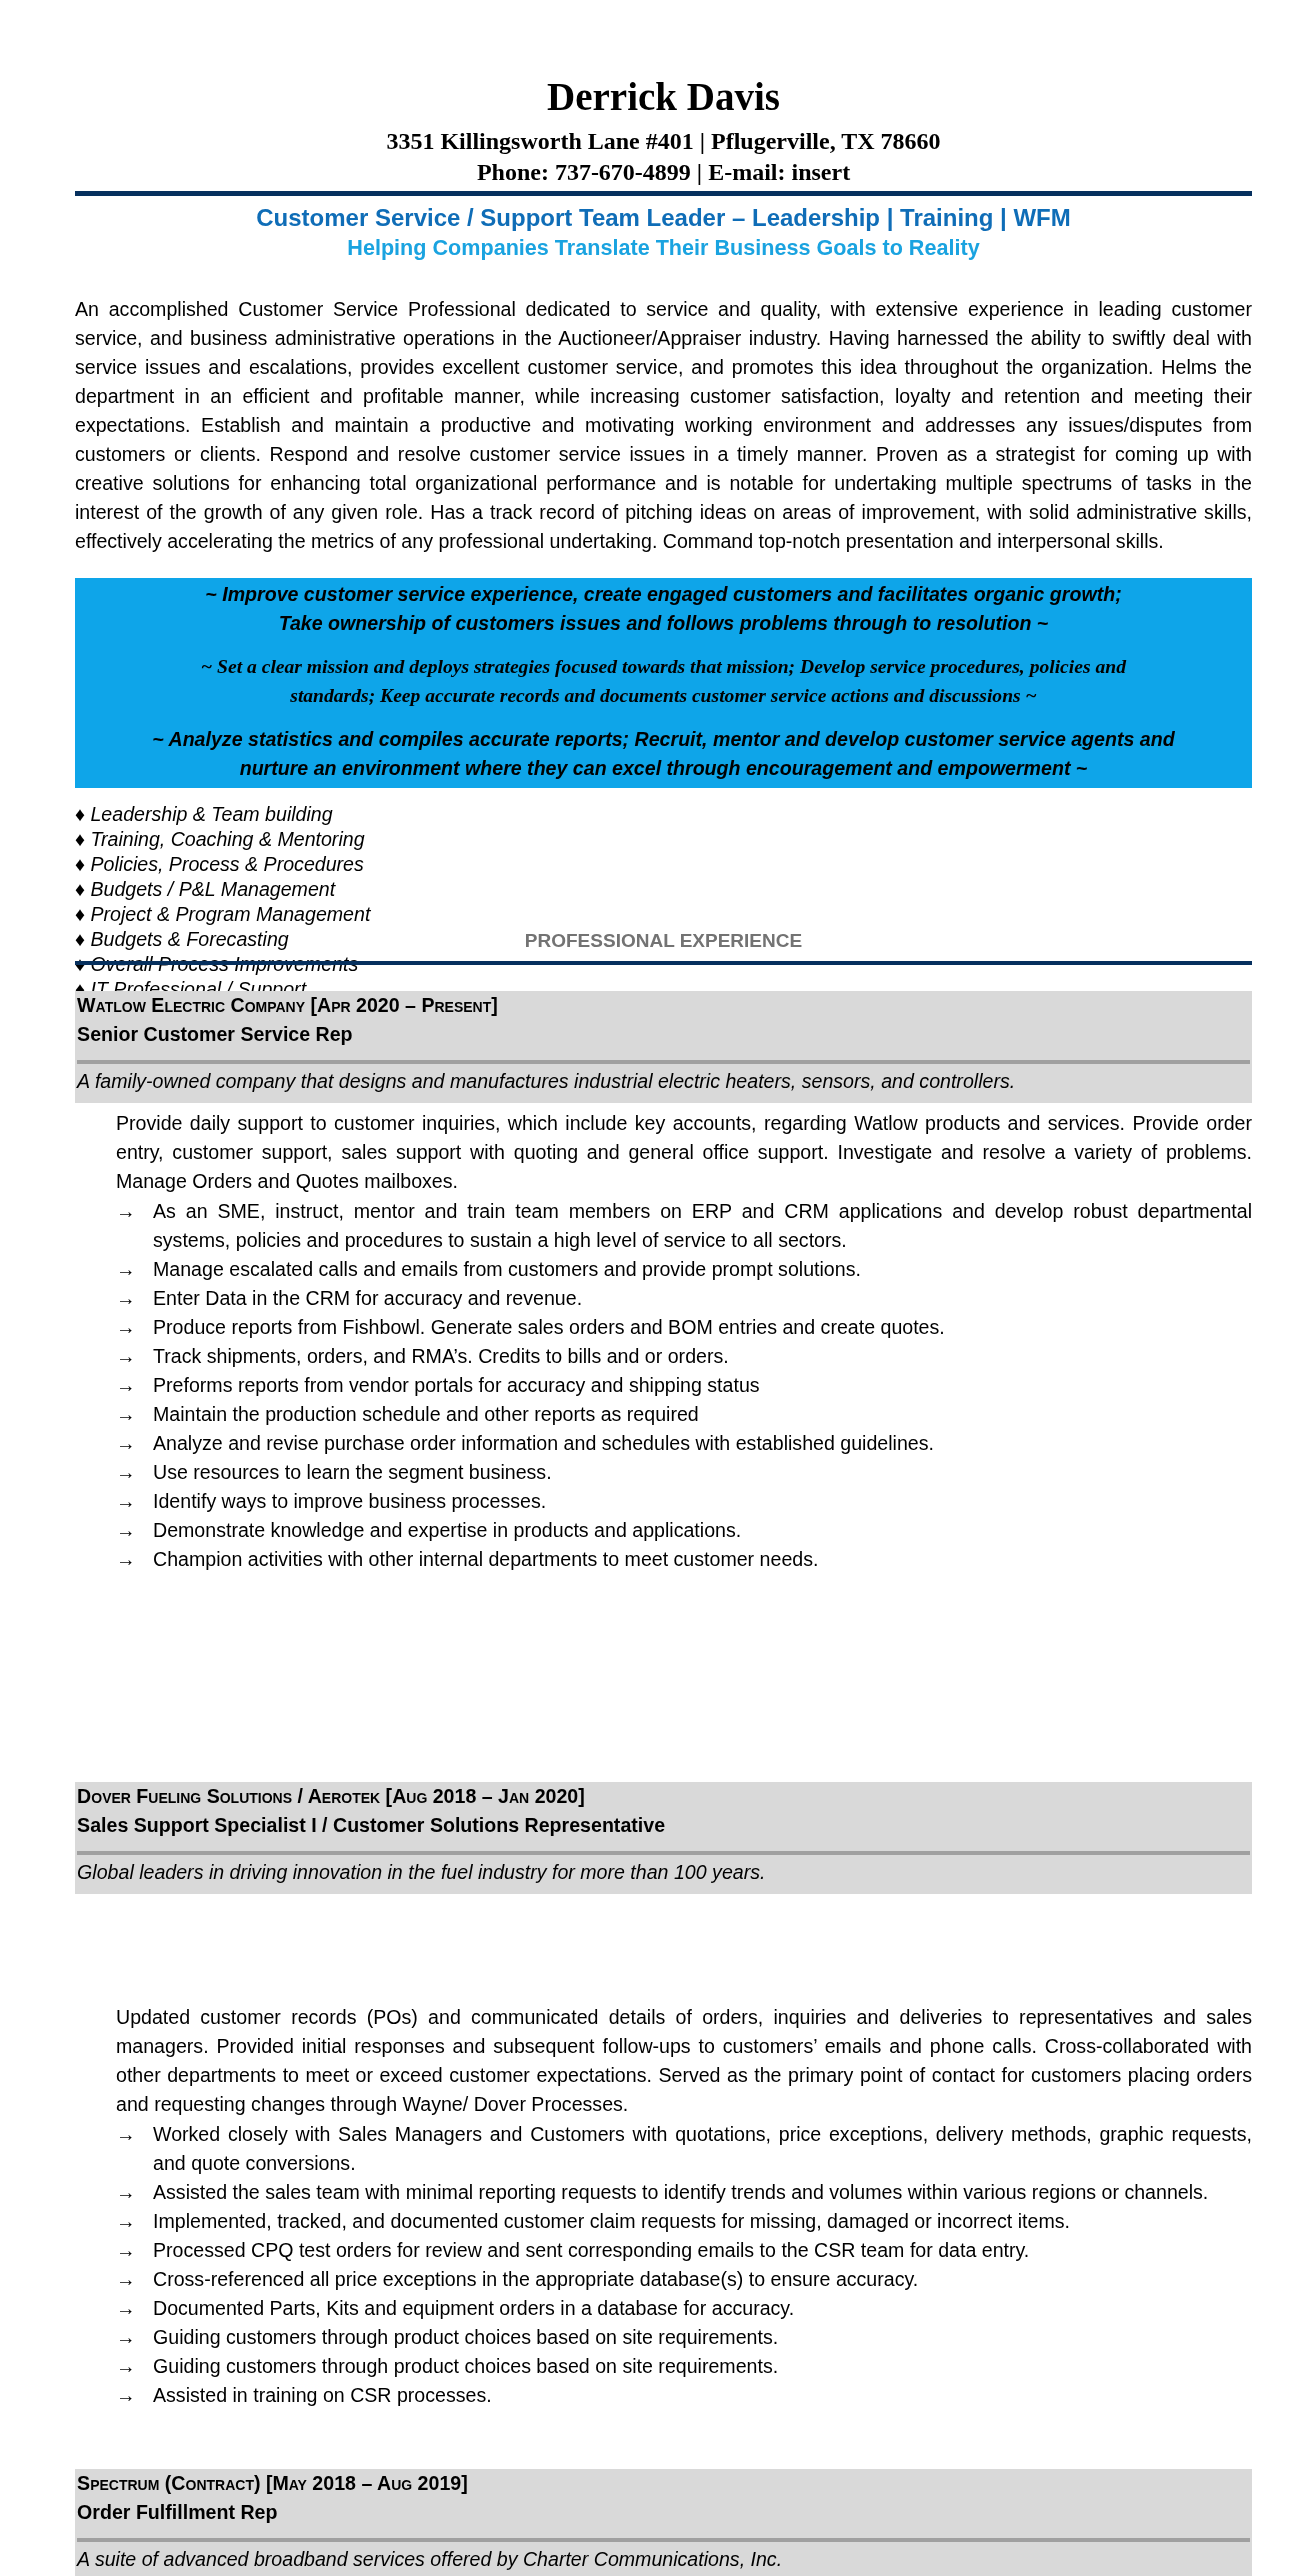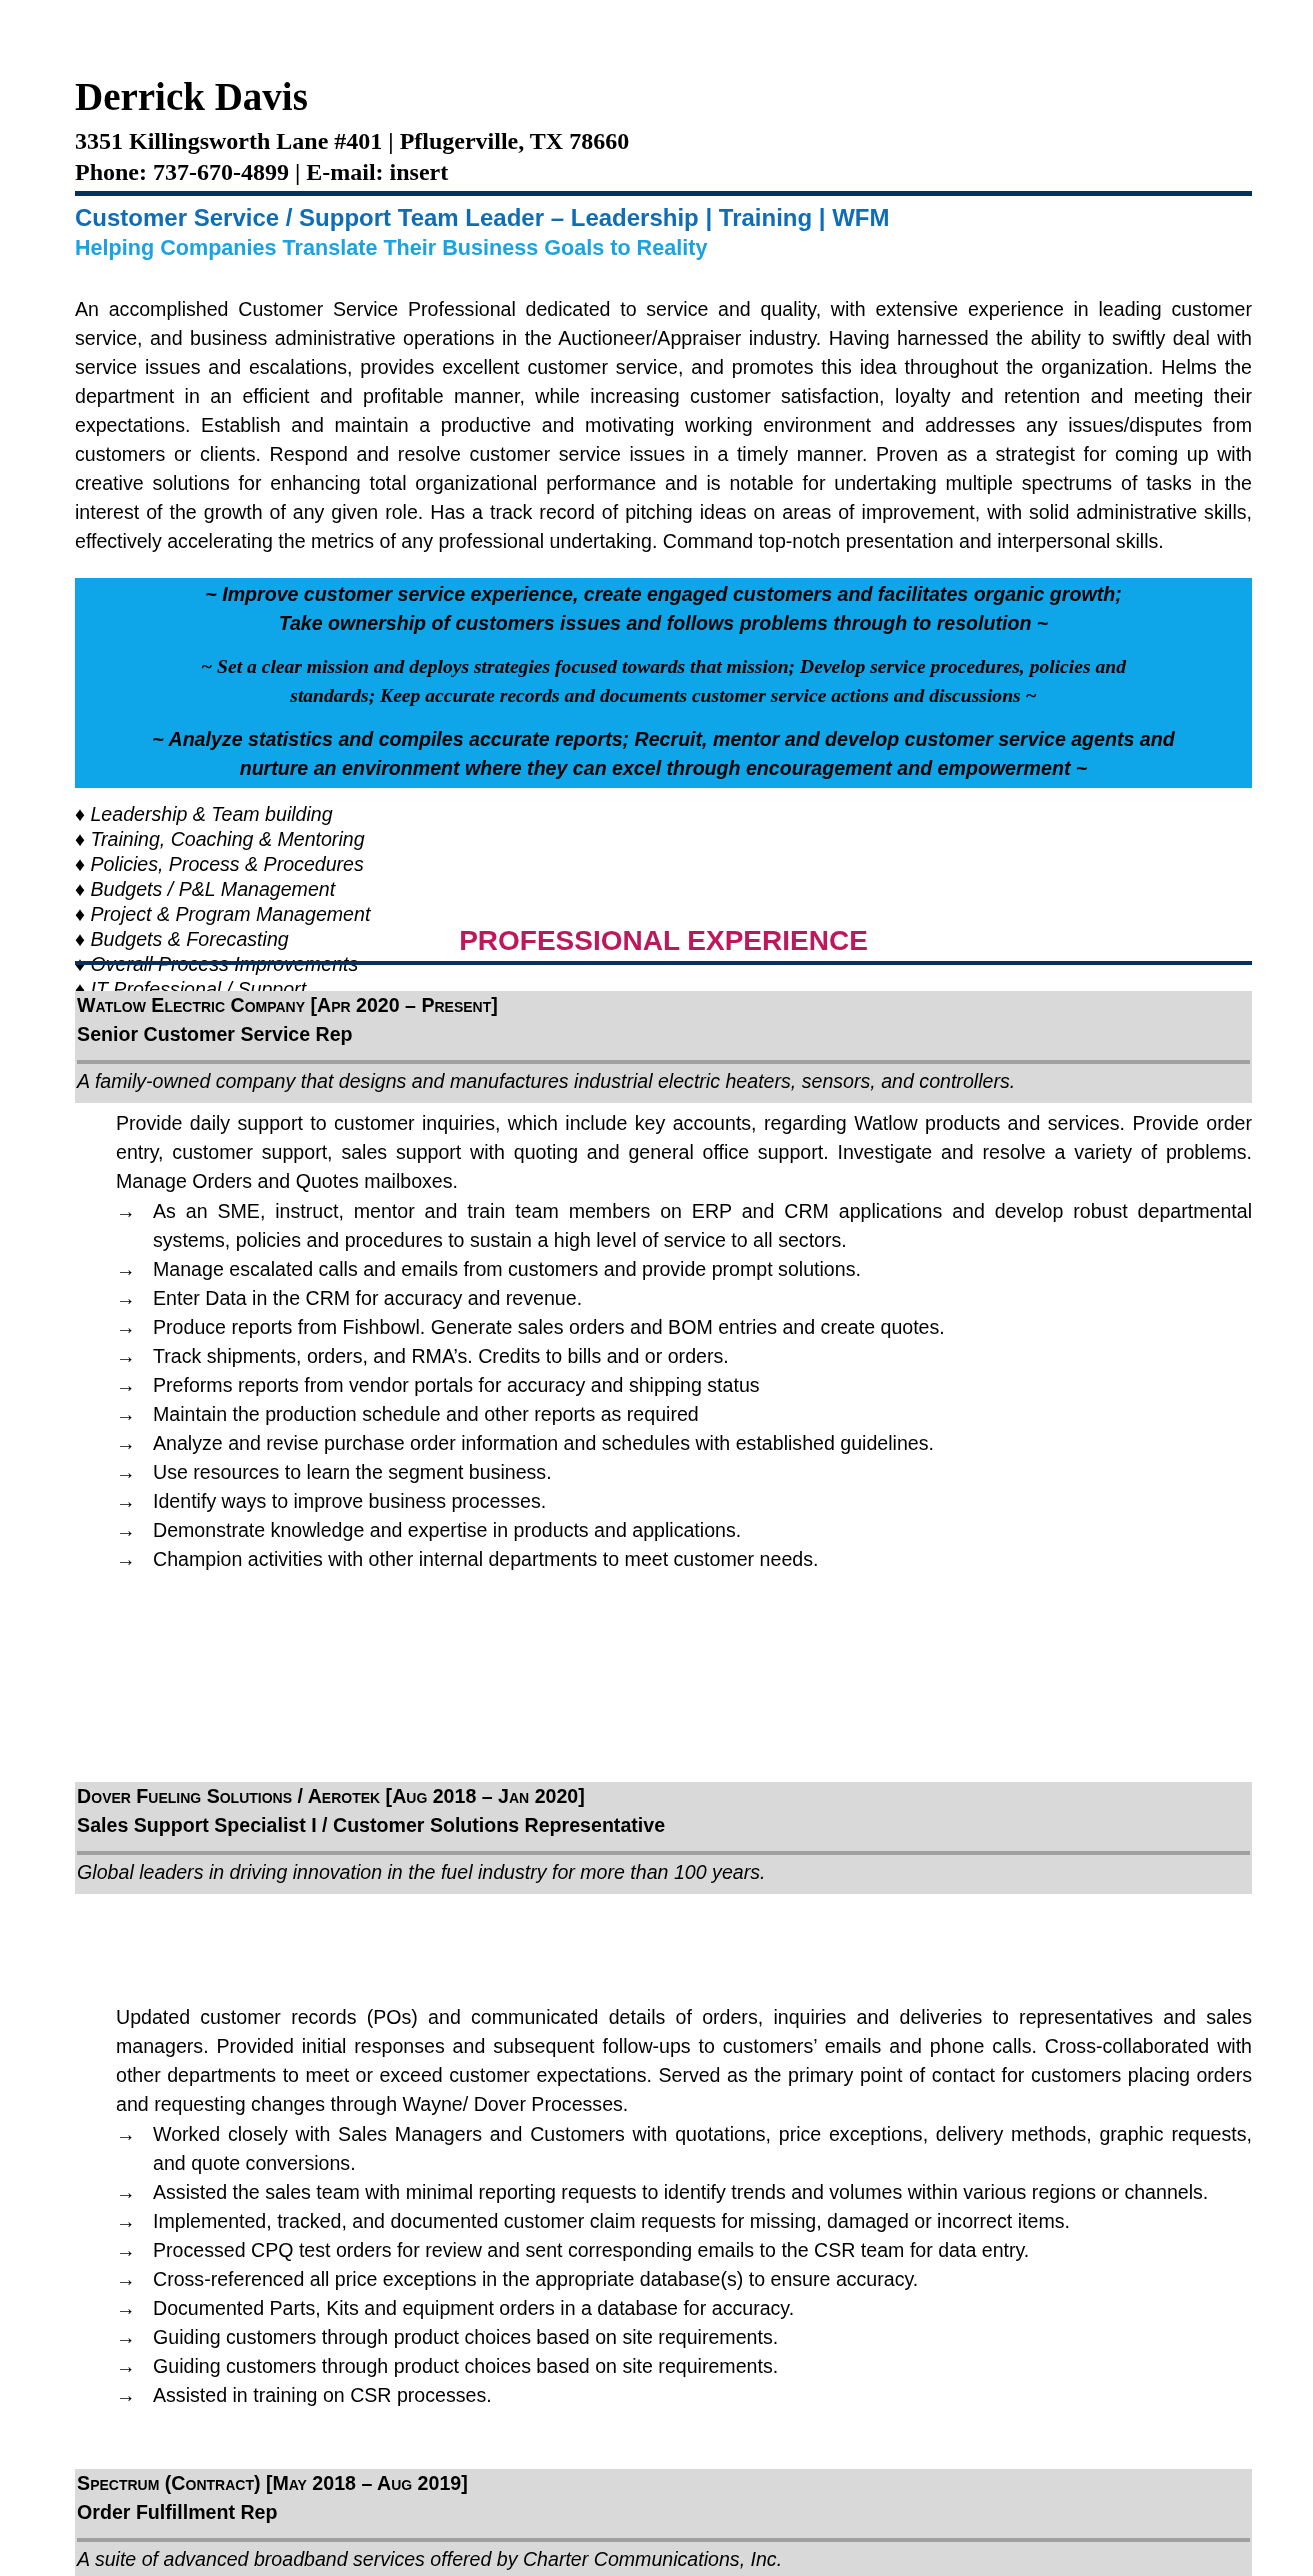--- a/index.html
+++ b/index.html
@@ -1,31 +1,31 @@
 <!DOCTYPE html>
 <html style="font-size:8.2px"><head>
 <meta charset="utf-8">
 <style>
   html, body { margin: 0; padding: 0; background: #ffffff; }
   body { width: 1314px; height: 3400px; position: relative; font-family: "Liberation Sans", sans-serif; color: #000; }
   .page { position: absolute; left: 0; width: 1314px; }
   .content { position: absolute; left: 75px; width: 1177px; }
   .serif { font-family: "Liberation Serif", serif; }
-  .center { text-align: left; }
+  .center { text-align: center; }
   .name { font-size: 39px; font-weight: bold; line-height: 1; }
   .contact { font-size: 24px; font-weight: bold; line-height: 31px; }
   .rule-dark { height: 5.2px; background: #06305e; }
   .headline { color: #0f6db7; font-size: 24px; font-weight: bold; line-height: 31px; }
   .tagline { color: #1aa3e0; font-size: 21.6px; font-weight: bold; line-height: 29px; }
   .para { font-size: 19.6px; line-height: 29px; text-align: justify; }
   .graybox { background: #0ea5e9; }
   .focus { font-size: 19.6px; font-weight: bold; font-style: italic; line-height: 29px; text-align: center; padding: 0 4.1px; }
   .skills { display: flex; font-size: 19.6px; font-style: italic; line-height: 25px; flex-direction: column; }
   .skills .col { flex: none; }
-  .sec-title { color: #be185d; font-size: 28px; font-weight: bold; text-align: center; line-height: 31px; }
+  .sec-title { color: #737373; font-size: 19px; font-weight: bold; text-align: center; line-height: 31px; }
   .job-head { background: #d9d9d9; padding: 0 2.1px; }
   .job-company { font-size: 19.6px; font-weight: bold; font-variant: small-caps; line-height: 29px; }
   .job-title { font-size: 19.6px; font-weight: bold; line-height: 29px; }
   .job-sep { height: 4.1px; background: #a0a0a0; margin: 11.3px 0 0 0; }
   .job-desc { font-size: 19.6px; font-style: italic; line-height: 29px; padding: 3.1px 0 6.2px 0; }
   .job-body { padding-left: 41px; }
   .bullets { list-style: none; margin: 0; padding: 0; }
   .bullets li { position: relative; padding-left: 37px; font-size: 19.6px; line-height: 29px; text-align: justify; }
   .bullets li .arrow { position: absolute; left: 0; top: 0; }
   .rule-black { height: 2.1px; background: #000; }

